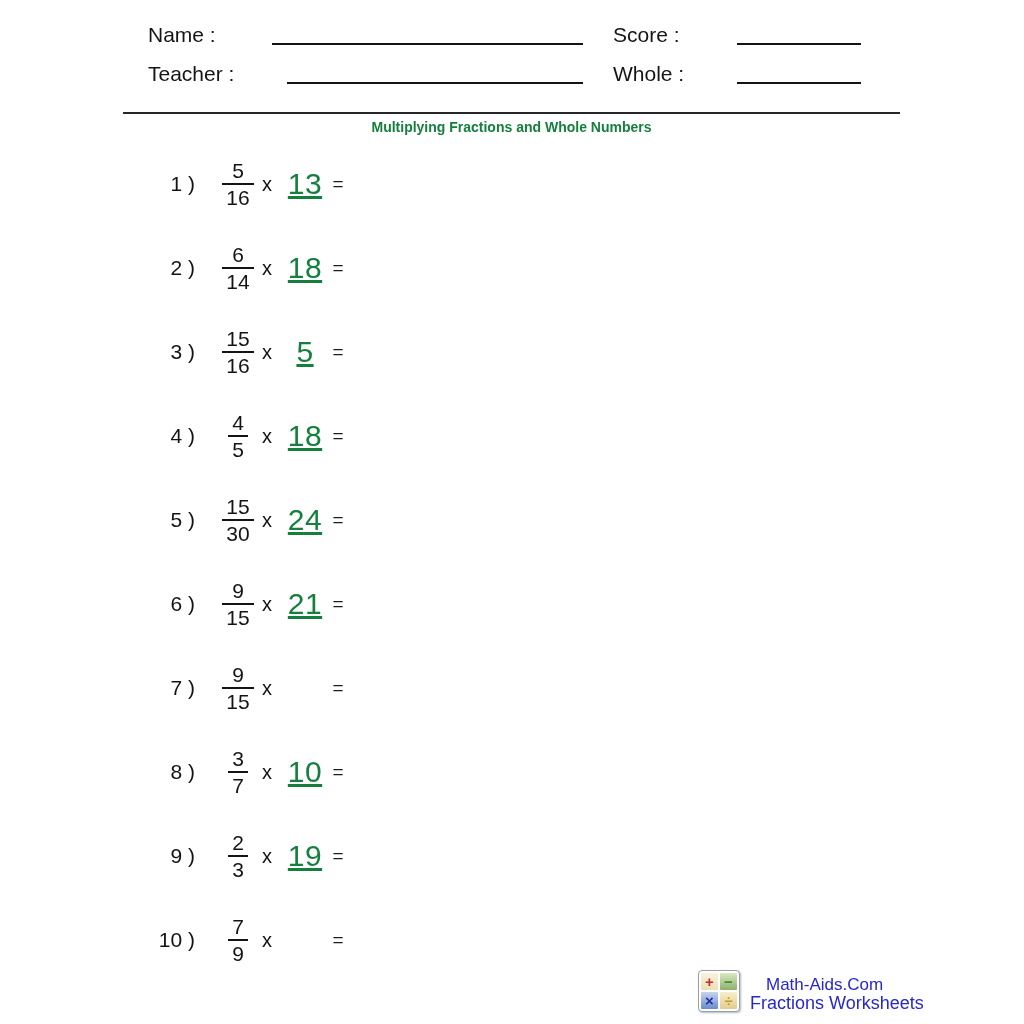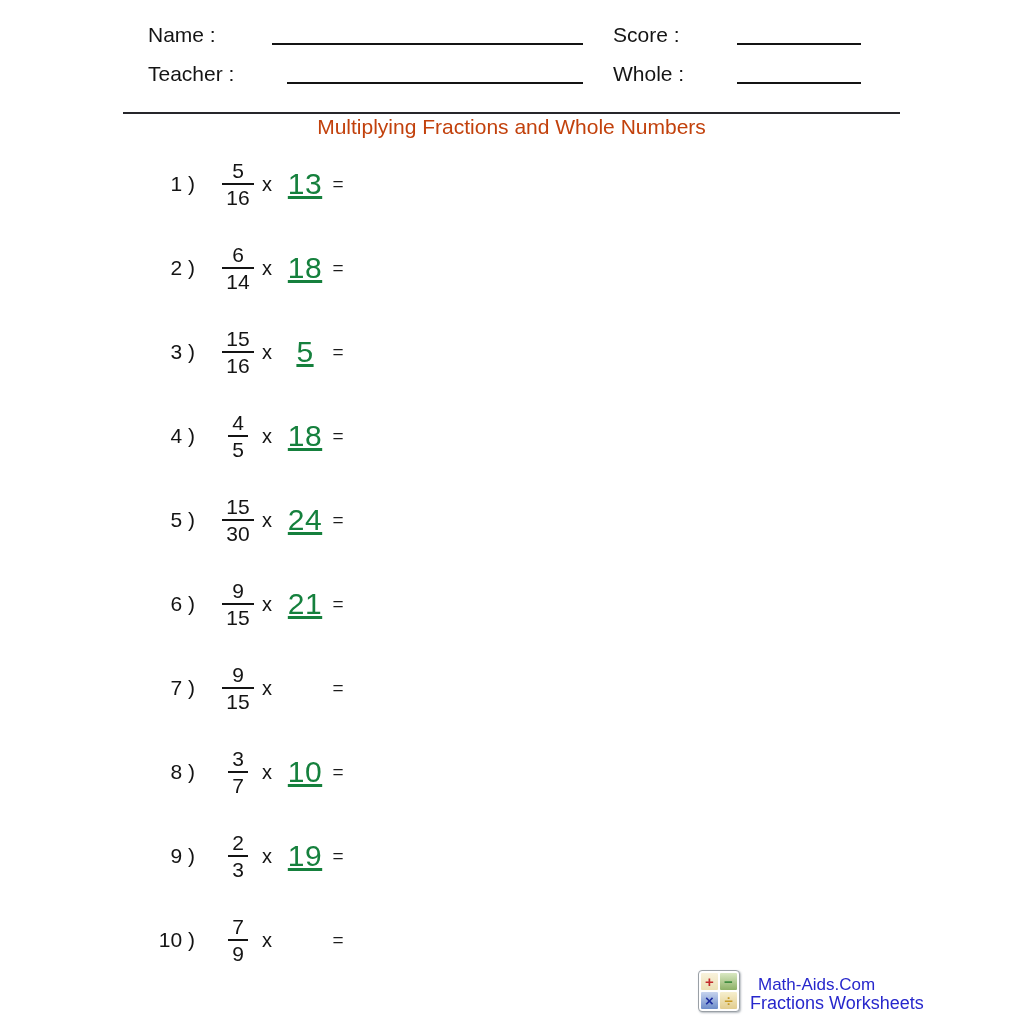--- a/index.html
+++ b/index.html
@@ -14,21 +14,21 @@
   .lbl-score   { left:613px; top:22px;text-align:center; }
   .lbl-date    { left:613px; top:61px; }
   .hdr-line { position:absolute; height:2px; background:#141414; }
   .line-name    { left:272px; top:43px; width:311px; }
   .line-teacher { left:287px; top:82px; width:296px; }
   .line-score   { left:737px; top:43px; width:124px; }
   .line-date    { left:737px; top:82px; width:124px; }
 
   .rule { position:absolute; left:123px; top:112px; width:777px; height:2px; background:#26262b; }
   .title { position:absolute; left:123px; top:114px; width:777px; text-align:center;
-           font-size:21px; font-weight:400; line-height:26px; color:#c2410c; }
+           font-size:14px; font-weight:700; line-height:26px; color:#15803d; }
 
   
   .problem-row { position:absolute; left:140px; width:280px; height:84px; }
   .p-label { position:absolute; left:0; top:0; width:55px; height:100%; display:flex;
              align-items:center; justify-content:flex-end; font-size:21px; white-space:pre; color:#141414; }
   .p-frac-box { position:absolute; left:68px; top:0; width:60px; height:100%;
                 display:flex; align-items:center; justify-content:center; }
   .p-frac-inner { display:flex; flex-direction:column; align-items:center; }
   .p-numer, .p-denom { font-size:21px; line-height:23px; padding:0 4px; color:#141414; }
   .p-bar { align-self:stretch; height:2px; background:#141414; margin:1px 0; }
@@ -40,21 +40,21 @@
           align-items:center; justify-content:center; font-size:19px; color:#1c1c1c; }
 
   
   .footer-logo { position:absolute; left:698px; top:968px; width:300px; height:48px; }
   .logo-icon { position:absolute; left:0; top:2px; width:42px; height:42px; background:#fff;
                border:1px solid #9aa0a6; border-radius:4px; padding:2px;
                display:grid; grid-template-columns:1fr 1fr; grid-template-rows:1fr 1fr; gap:2px;
                box-shadow:1px 1px 2px rgba(120,130,140,0.55); }
   .logo-cell { display:flex; align-items:center; justify-content:center;
                font-weight:bold; font-size:15px; line-height:1; border-radius:1px; }
-  .brand-text { position:absolute; left:60px; top:7px;  font-size:17px; line-height:19px; }
+  .brand-text { position:absolute; left:68px; top:7px;  font-size:17px; line-height:19px; }
   .brand-sub  { position:absolute; left:52px; top:27px; font-size:18px; line-height:16px; }
 </style>
 </head>
 <body>
 
 <div class="page">
 
   <span class="hdr-label lbl-name">Name :</span>
   <span class="hdr-label lbl-teacher">Teacher :</span>
   <span class="hdr-label lbl-score">Score :</span>

